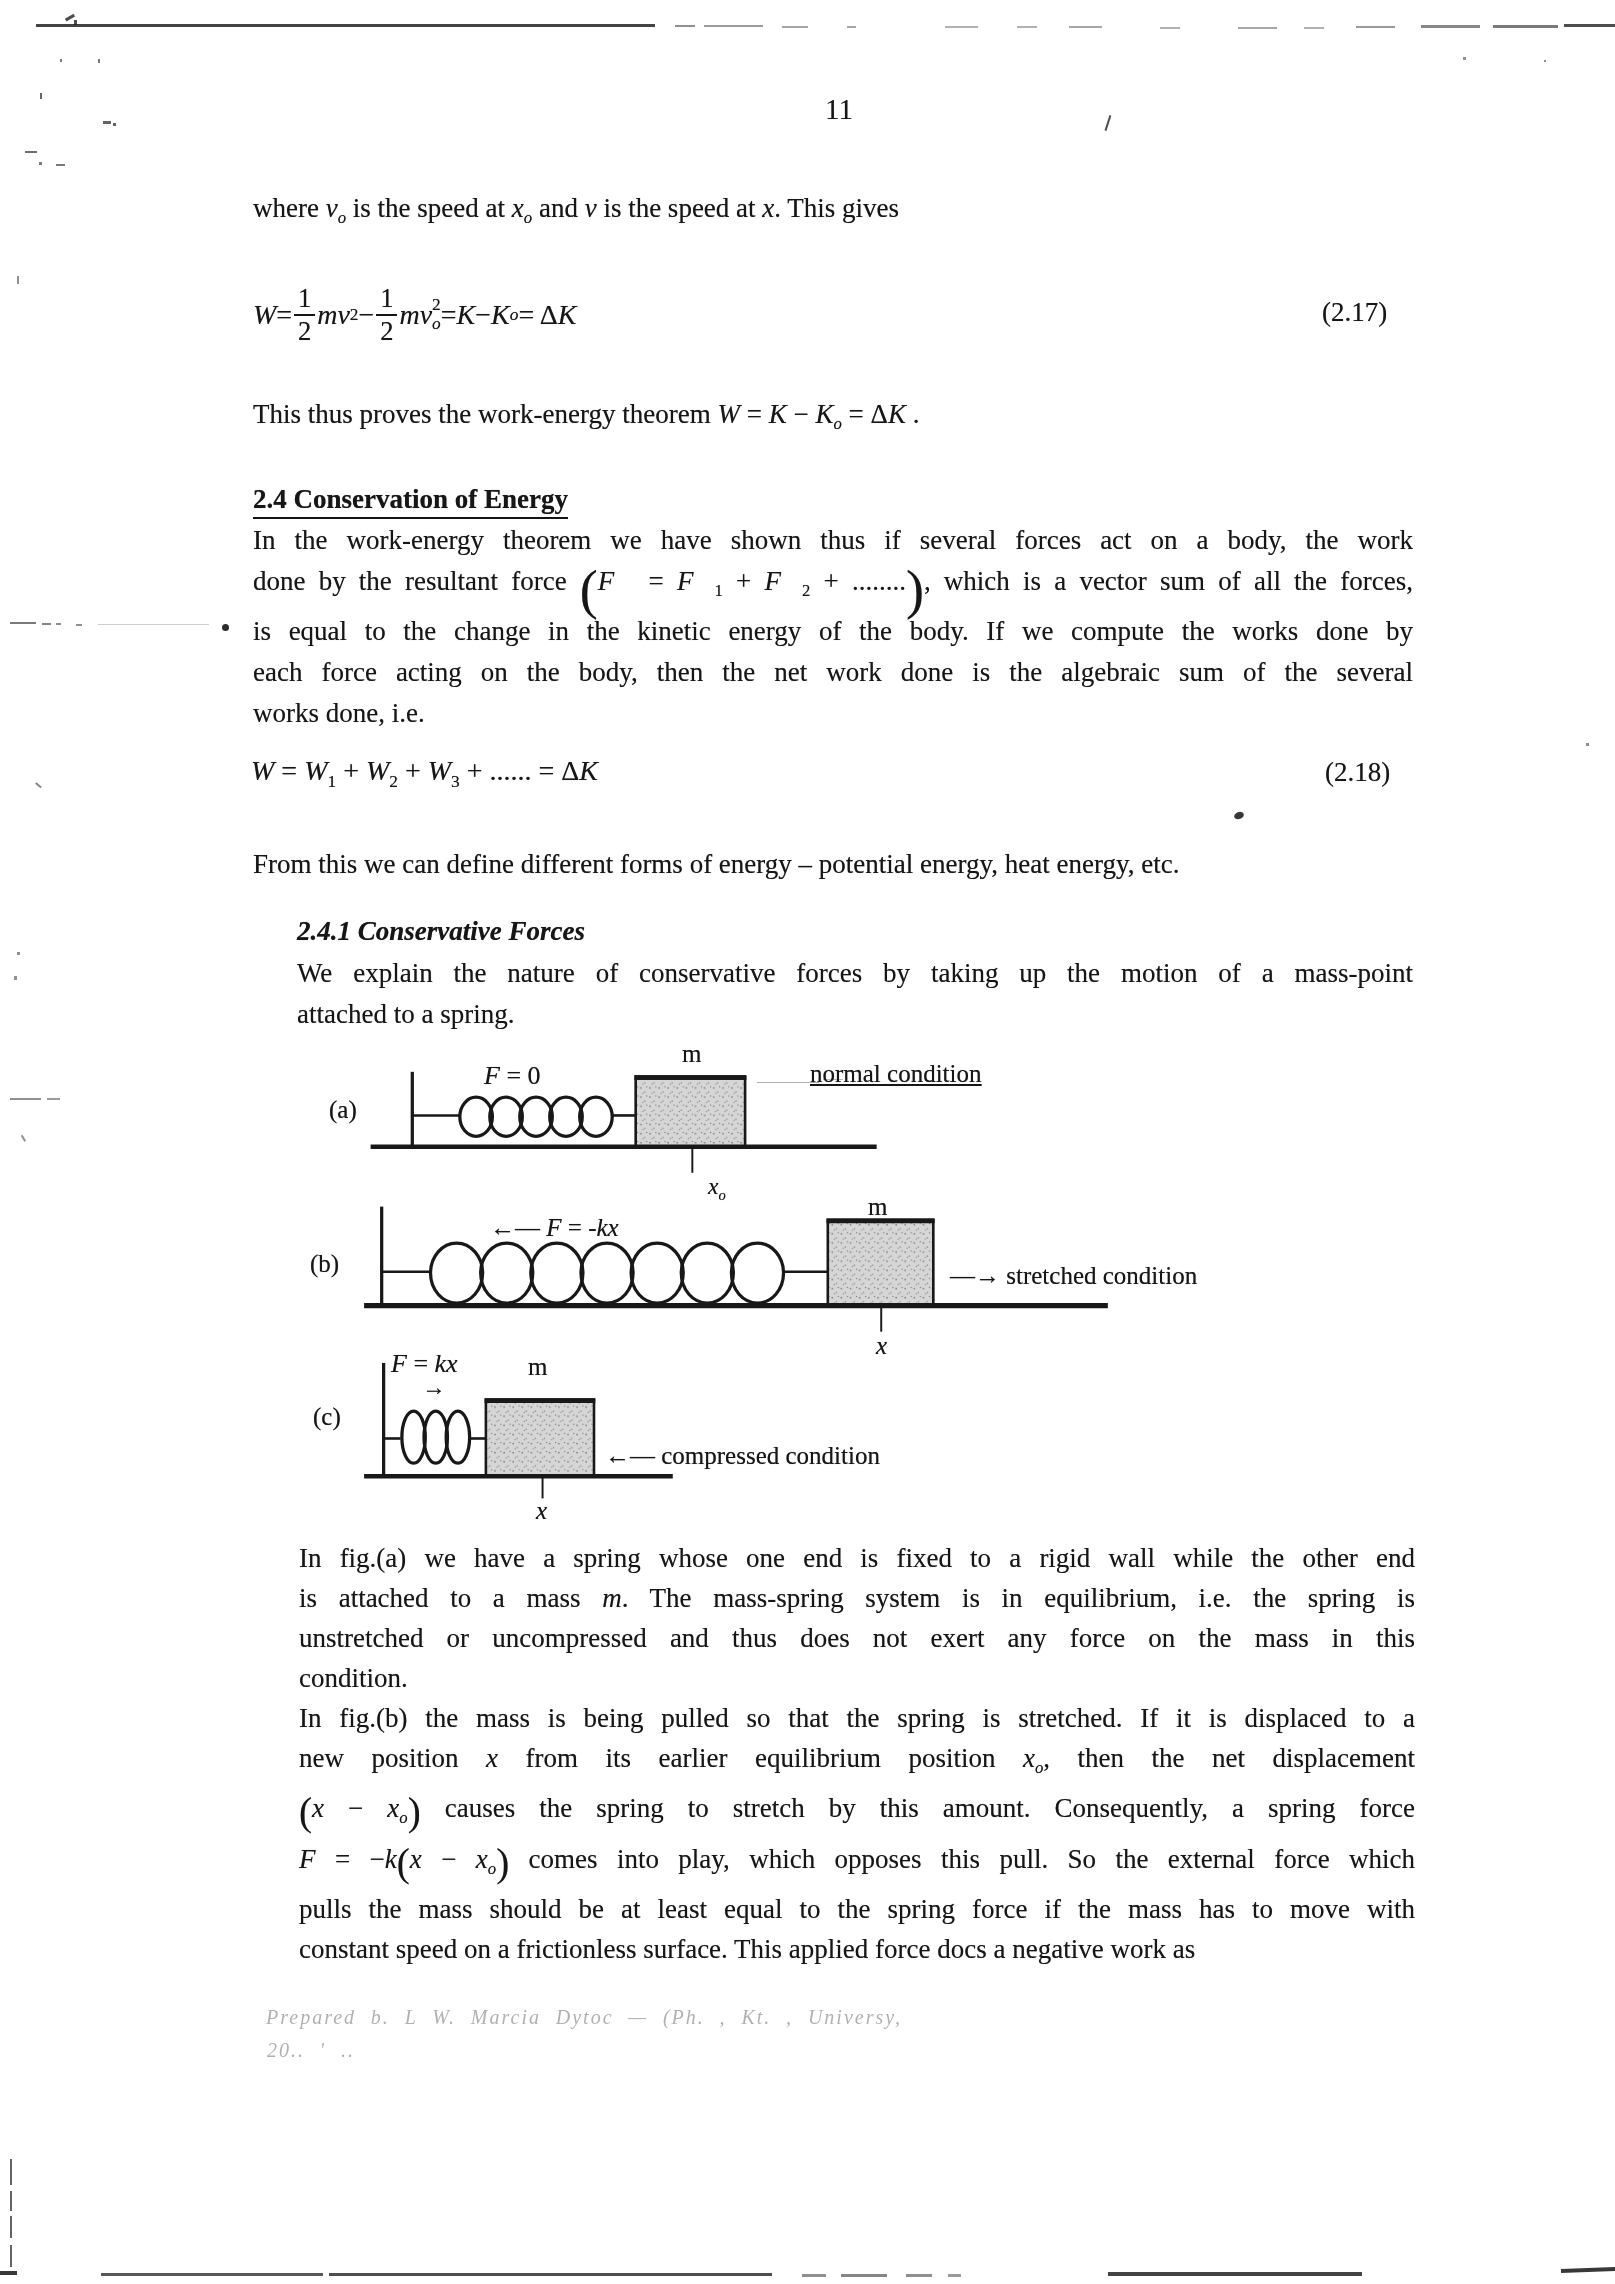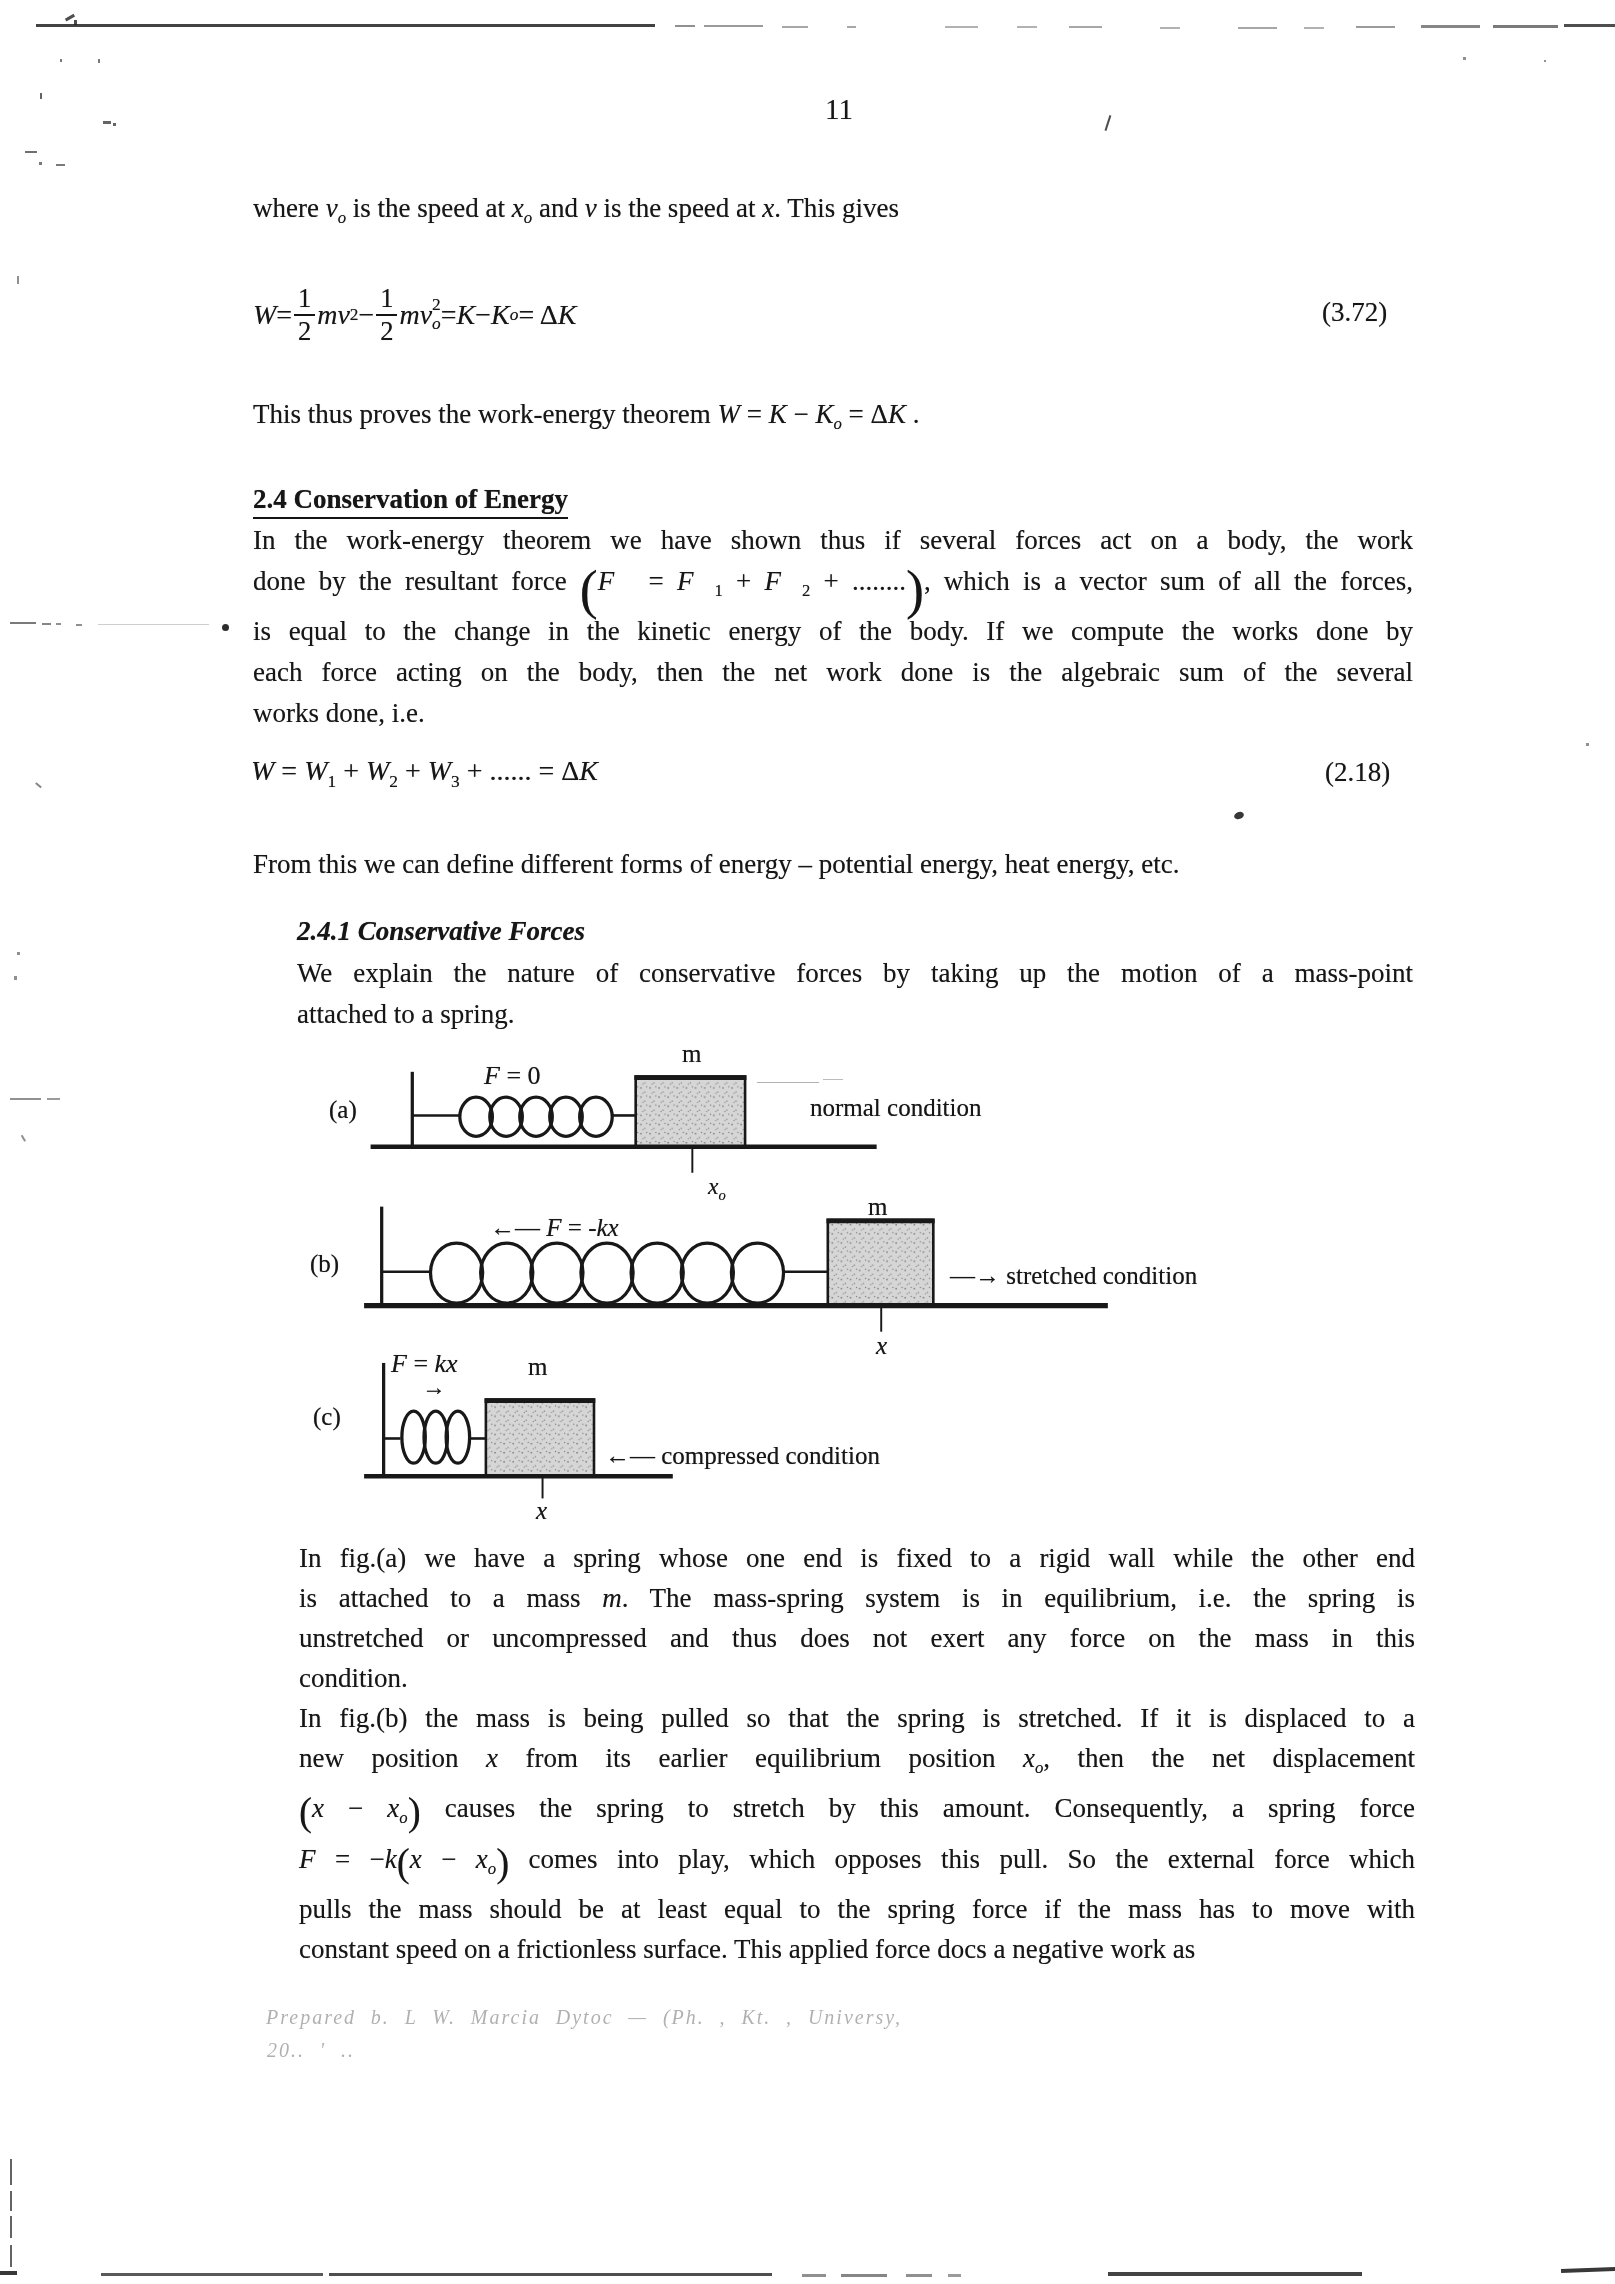--- a/index.html
+++ b/index.html
@@ -95,21 +95,21 @@
   <div class="t eq" style="left:253px;top:269px;height:91px;display:flex;align-items:center;"><i>W</i> = <span class="frac">
         <span class="fn">1</span>
         <span class="fd">2</span>
       </span><i>mv</i><sup>2</sup> − <span class="frac">
         <span class="fn">1</span>
         <span class="fd">2</span>
       </span><i>mv</i><span class="ss">
         <span>2</span>
         <span><i>o</i></span>
       </span> = <i>K</i> − <i>K</i><sub><i>o</i></sub> = Δ<i>K</i></div>
-  <div class="t ink" style="left:1322px;top:297px;font-size:27px;">(3.72)</div>
+  <div class="t ink" style="left:1322px;top:297px;font-size:27px;">(2.17)</div>
 
   <div class="t ink" style="left:253px;top:399px;font-size:27px;">This thus proves the work-energy theorem <i>W</i> = <i>K</i> − <i>K</i><sub><i>o</i></sub> = Δ<i>K</i> .</div>
 
   <div class="t h1" style="left:253px;top:484px;">2.4 Conservation of Energy</div>
 
   <div class="para" style="left:253px;top:520px;width:1160px;">
     <div class="ln j">In the work-energy theorem we have shown thus if several forces act on a body, the work</div>
     <div class="ln j">done by the resultant force <span class="bp">(</span><i>F⃗</i> = <i>F⃗</i><sub>1</sub> + <i>F⃗</i><sub>2</sub> + ........<span class="bp">)</span>, which is a vector sum of all the forces,</div>
     <div class="ln j">is equal to the change in the kinetic energy of the body. If we compute the works done by</div>
     <div class="ln j">each force acting on the body, then the net work done is the algebraic sum of the several</div>
@@ -178,21 +178,21 @@
       <line x1="743" y1="2150" x2="913" y2="2150" stroke-width="7"></line>
       <line x1="558" y1="2266" x2="1032" y2="2266" stroke-width="7"></line>
       <line x1="832" y1="2266" x2="832" y2="2300" stroke-width="3"></line>
     </g>
   </svg>
 
   <div class="t figlbl" style="left:329px;top:1096px;">(a)</div>
   <div class="t figlbl" style="left:484px;top:1061px;font-size:26px;"><i>F</i> = 0</div>
   <div class="t figlbl" style="left:682px;top:1040px;">m</div>
   <div class="t figlbl" style="left:708px;top:1173px;font-size:23.5px;"><i>x</i><sub><i>o</i></sub></div>
-  <div class="t figlbl" style="left:810px;top:1094px;">normal condition</div>
+  <div class="t figlbl" style="left:810px;top:1060px;text-decoration:underline;">normal condition</div>
 
   <div class="t figlbl" style="left:310px;top:1250px;">(b)</div>
   <div class="t figlbl" style="left:490px;top:1214px;">←— <i>F</i> = -<i>kx</i></div>
   <div class="t figlbl" style="left:868px;top:1193px;">m</div>
   <div class="t figlbl" style="left:950px;top:1262px;">—→ stretched condition</div>
   <div class="t figlbl" style="left:876px;top:1332px;"><i>x</i></div>
 
   <div class="t figlbl" style="left:391px;top:1349px;font-size:26px;"><i>F</i> = <i>kx</i></div>
   <div class="t figlbl" style="left:422px;top:1374px;font-size:23.5px;">→</div>
   <div class="t figlbl" style="left:313px;top:1403px;">(c)</div>

